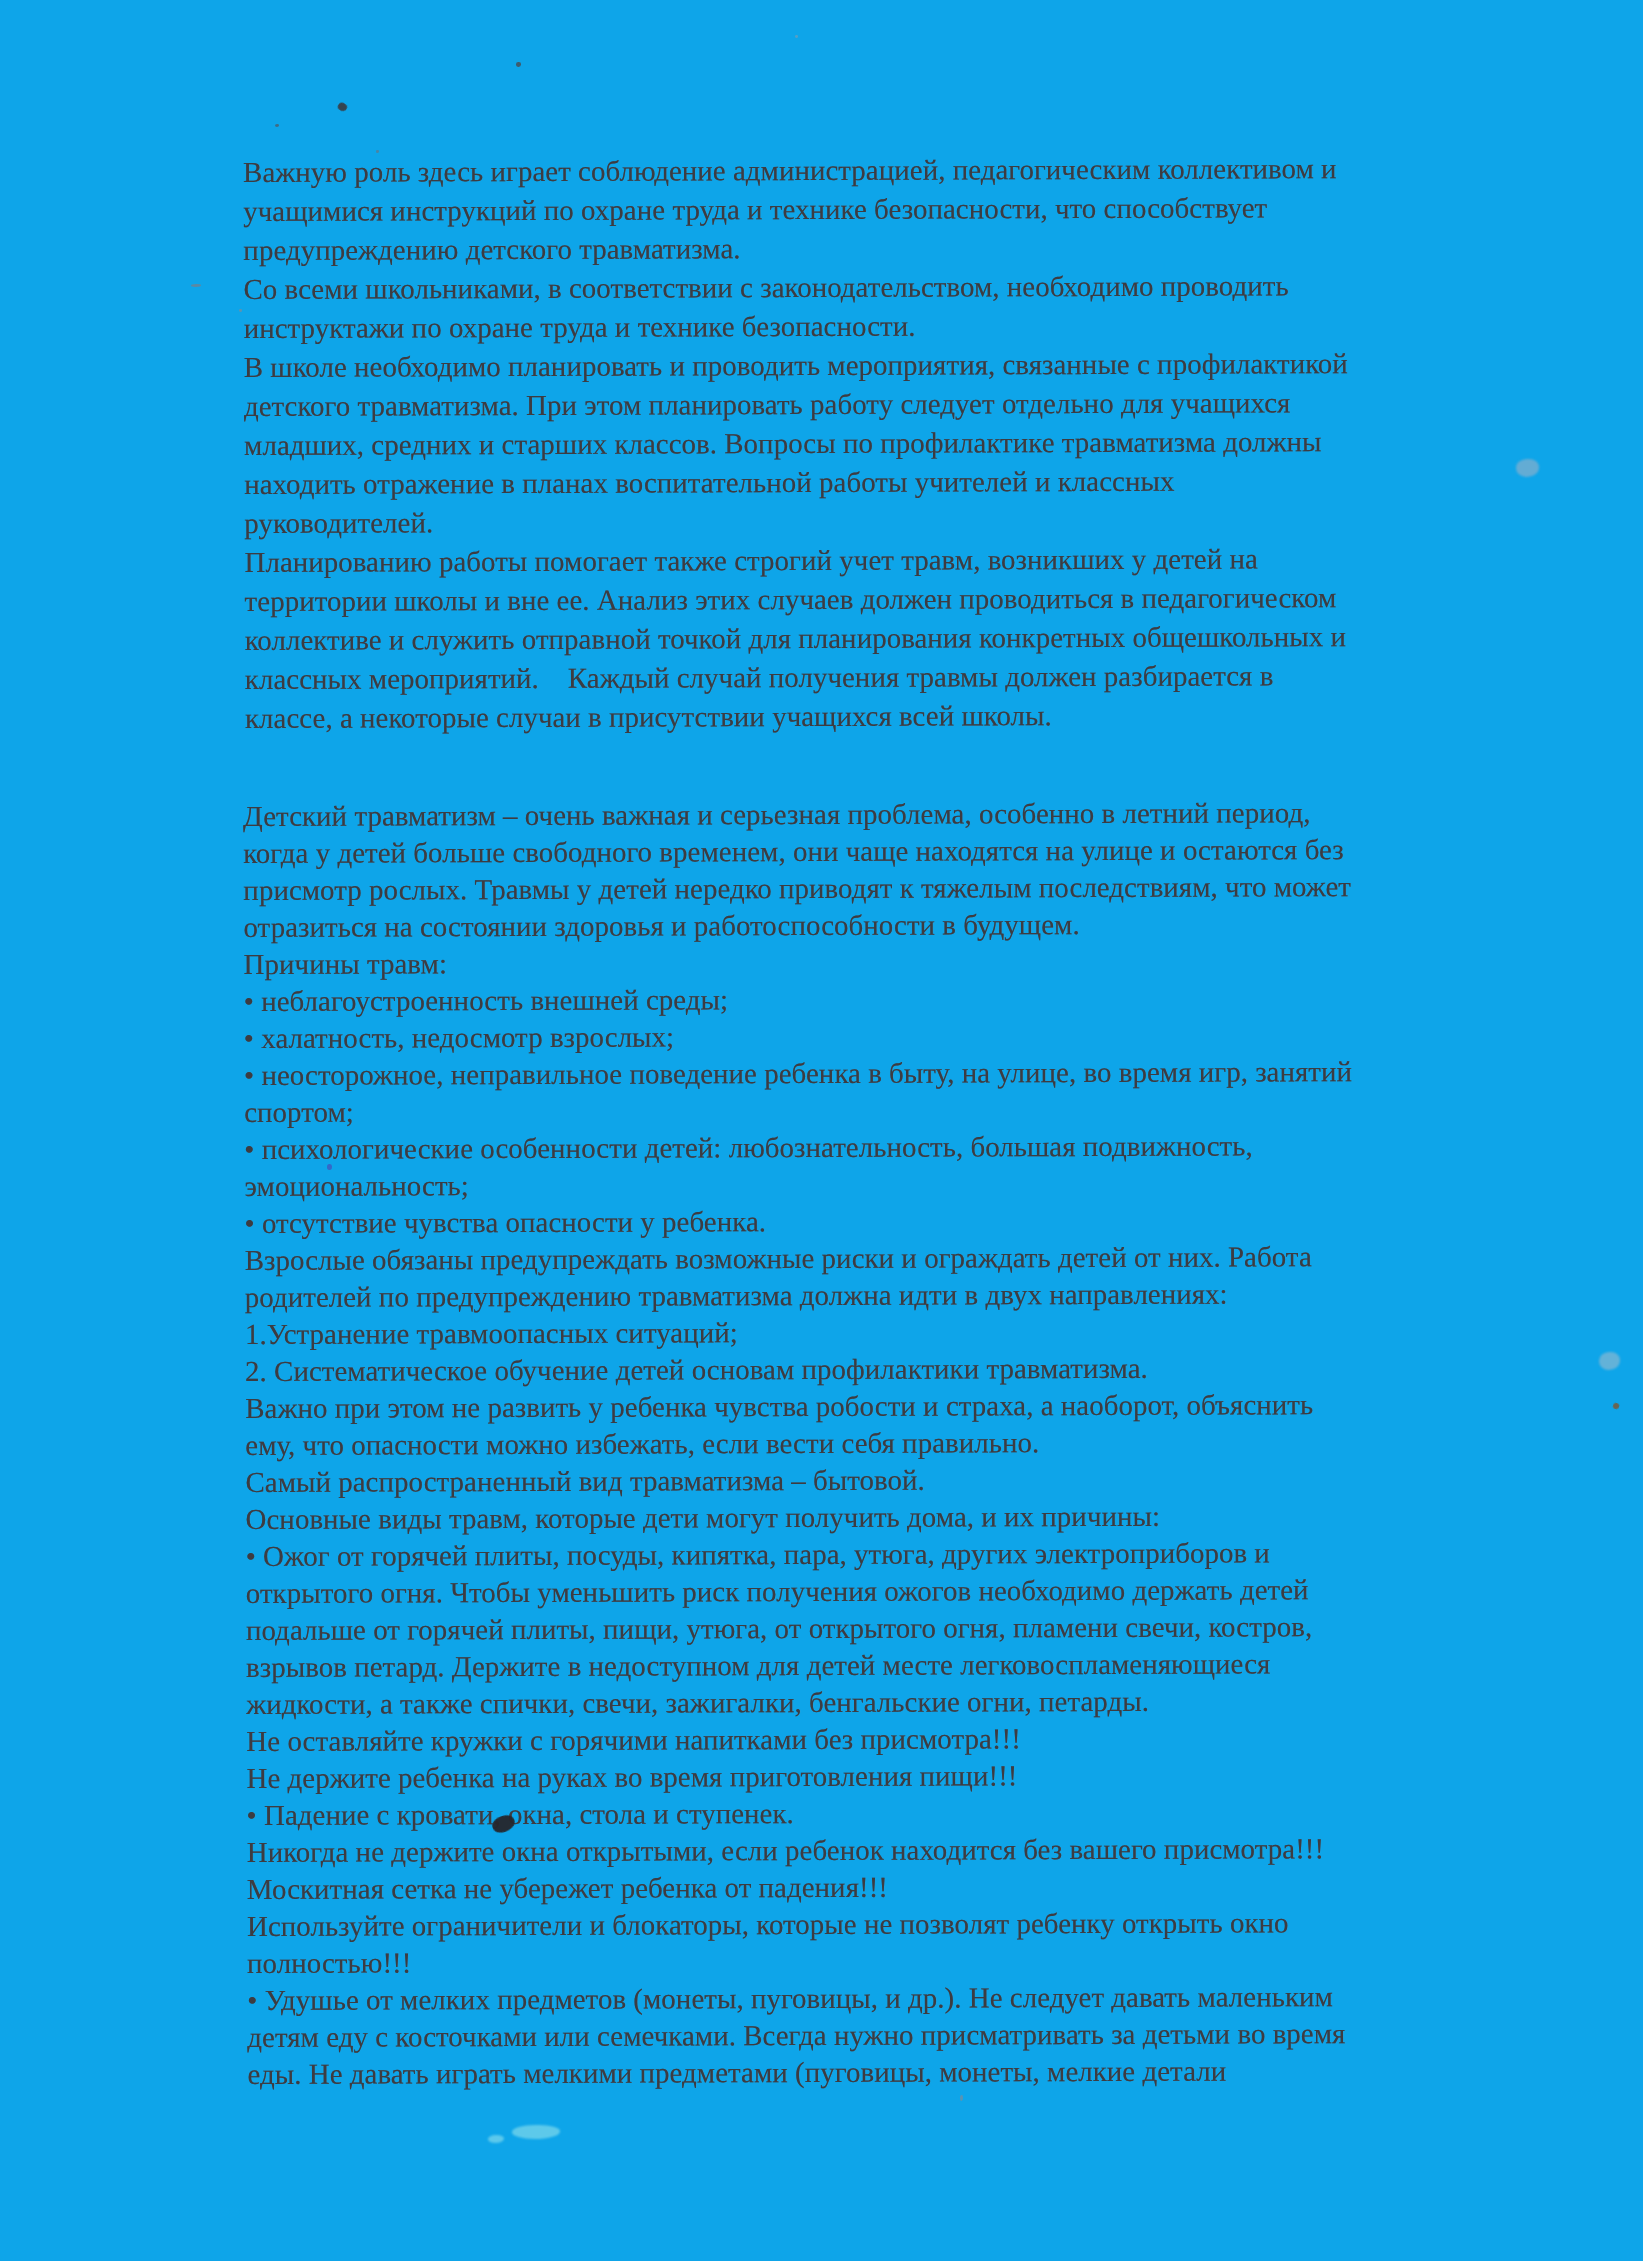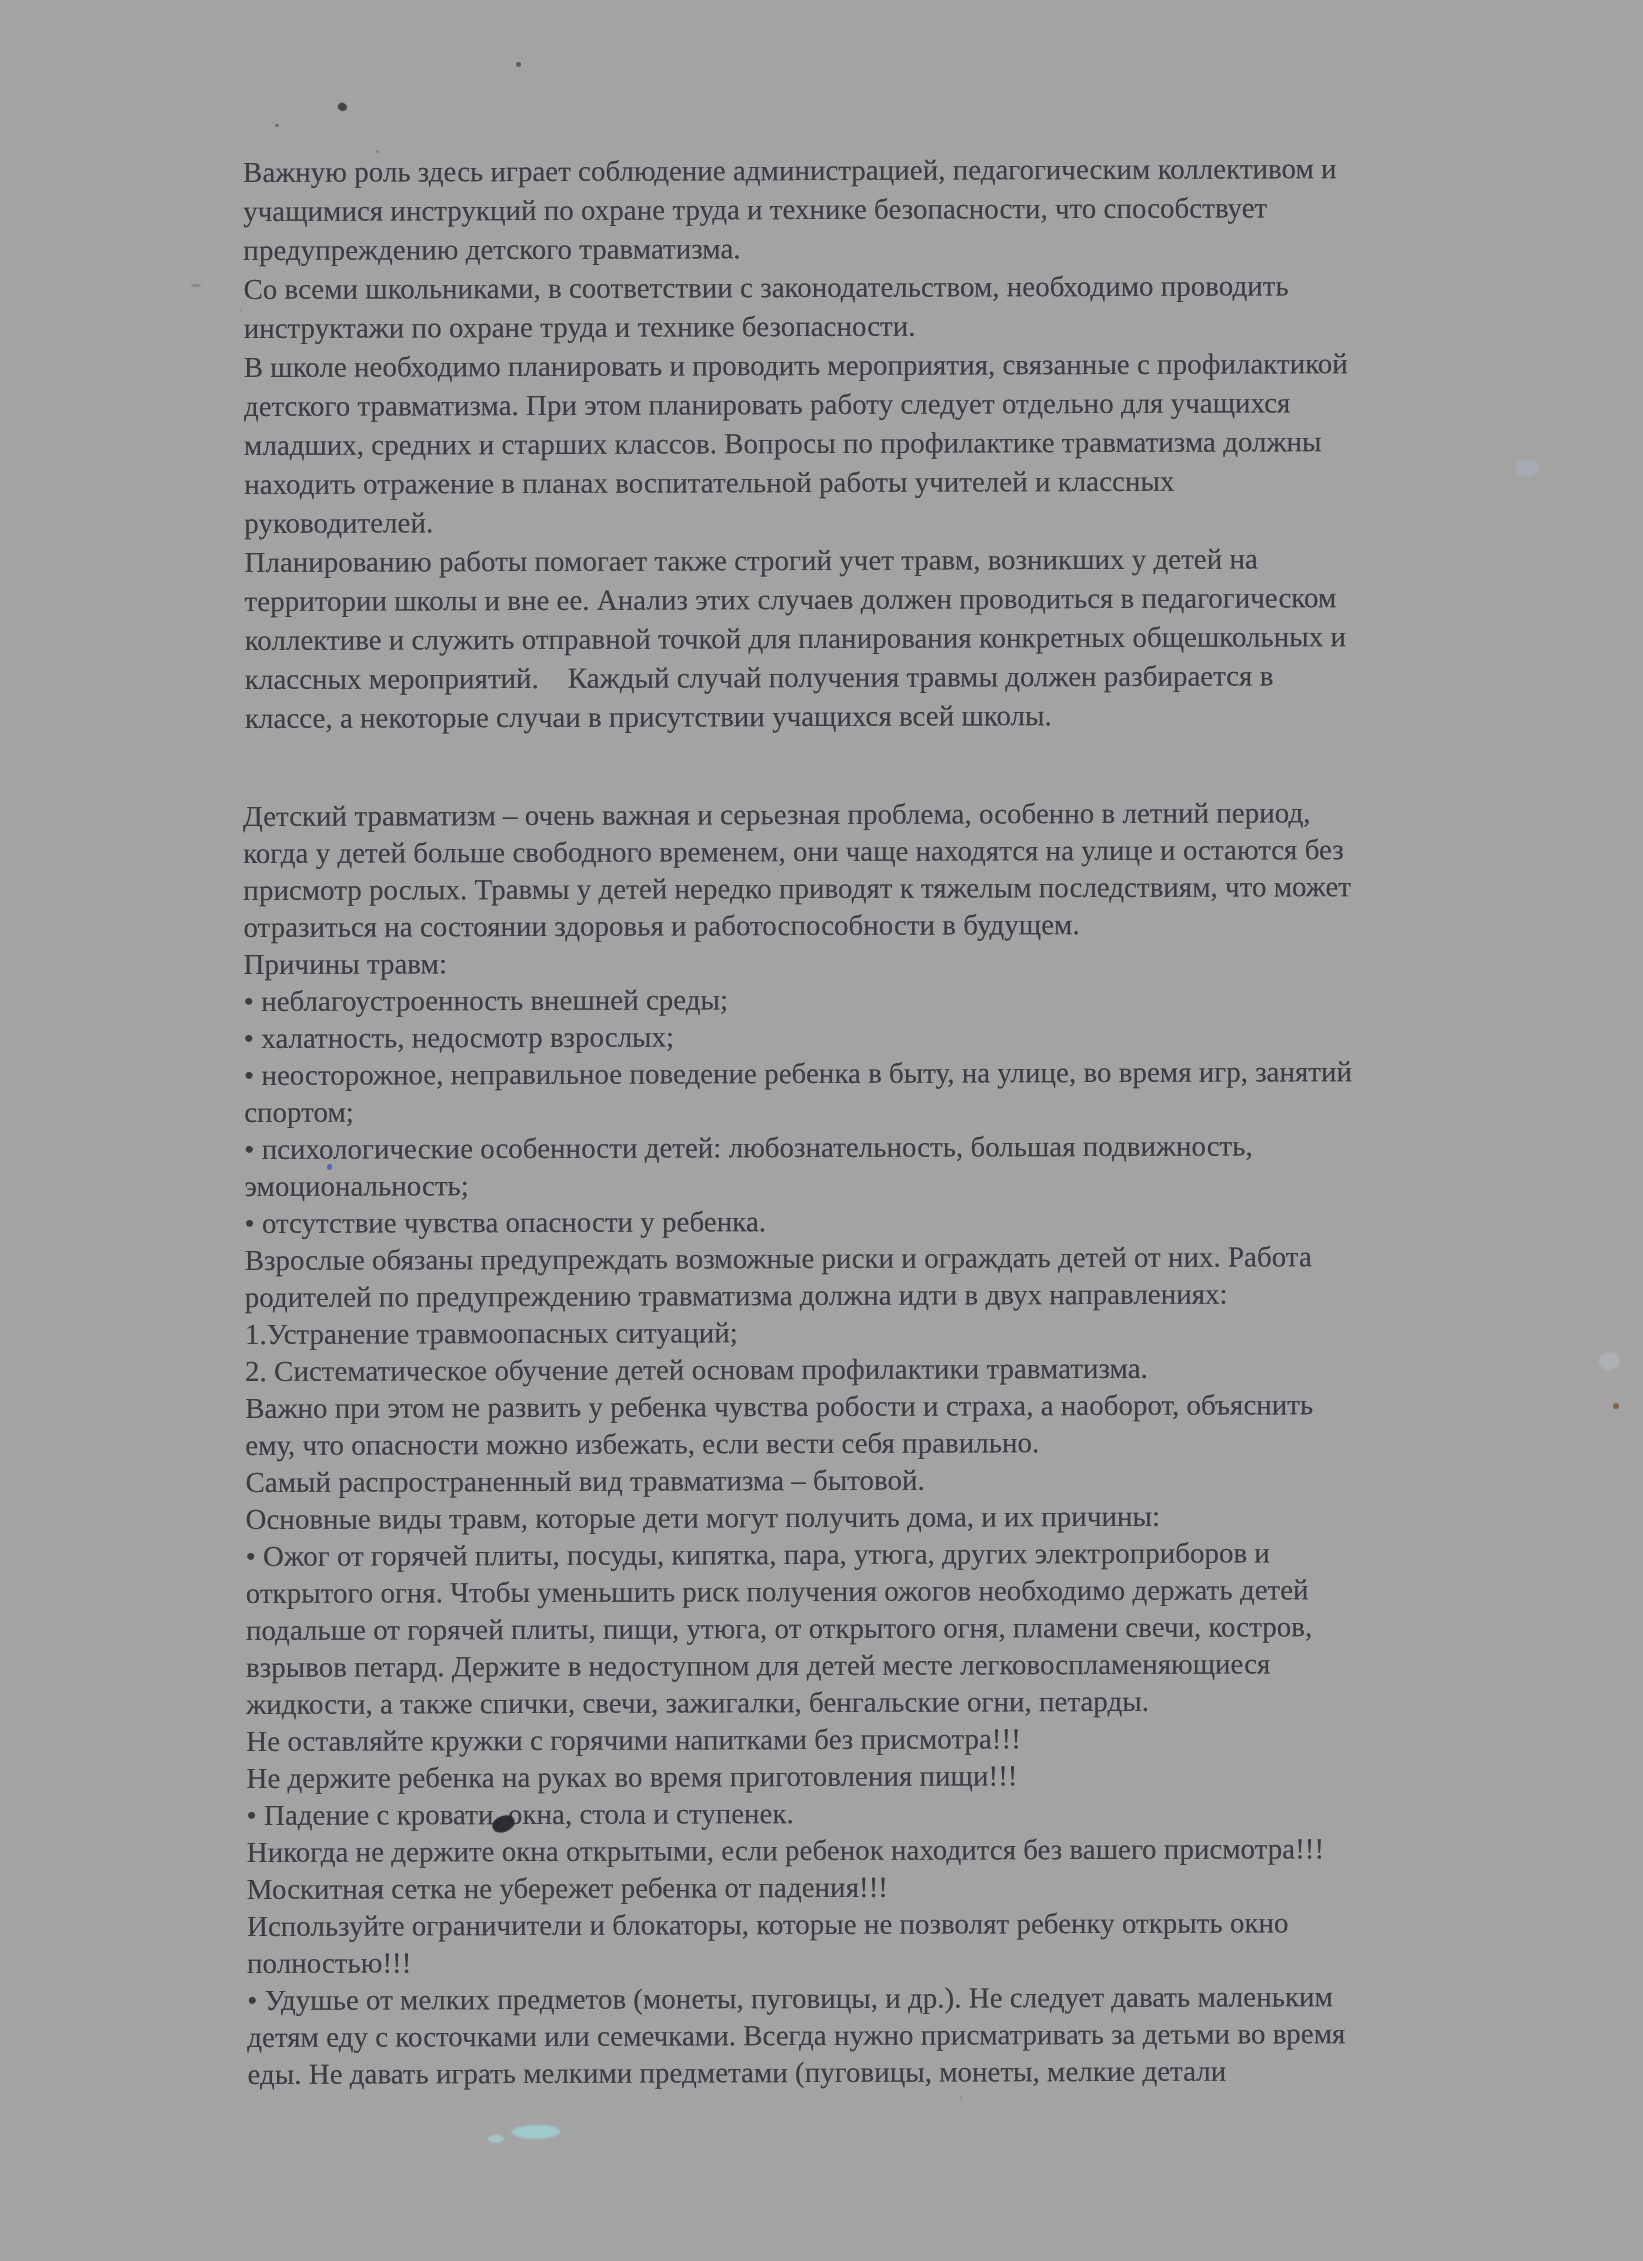--- a/index.html
+++ b/index.html
@@ -4,21 +4,21 @@
 <style>
   html, body {
     margin: 0;
     padding: 0;
     background: #ffffff;
   }
   .sheet {
     position: relative;
     width: 1644px;
     height: 2261px;
-    background: #a3a3a3;
+    background: #0ea5e9;
     overflow: hidden;
   }
   .textblock {
     position: absolute;
     left: 243px;
     width: 1215px;
     font-family: "Liberation Serif", "DejaVu Serif", serif;
     font-size: 29px;
     color: #3c3c42;
     text-shadow: 0 0 0.6px rgba(70,70,82,0.55), 0.6px 0 0 rgba(120,150,170,0.18);

